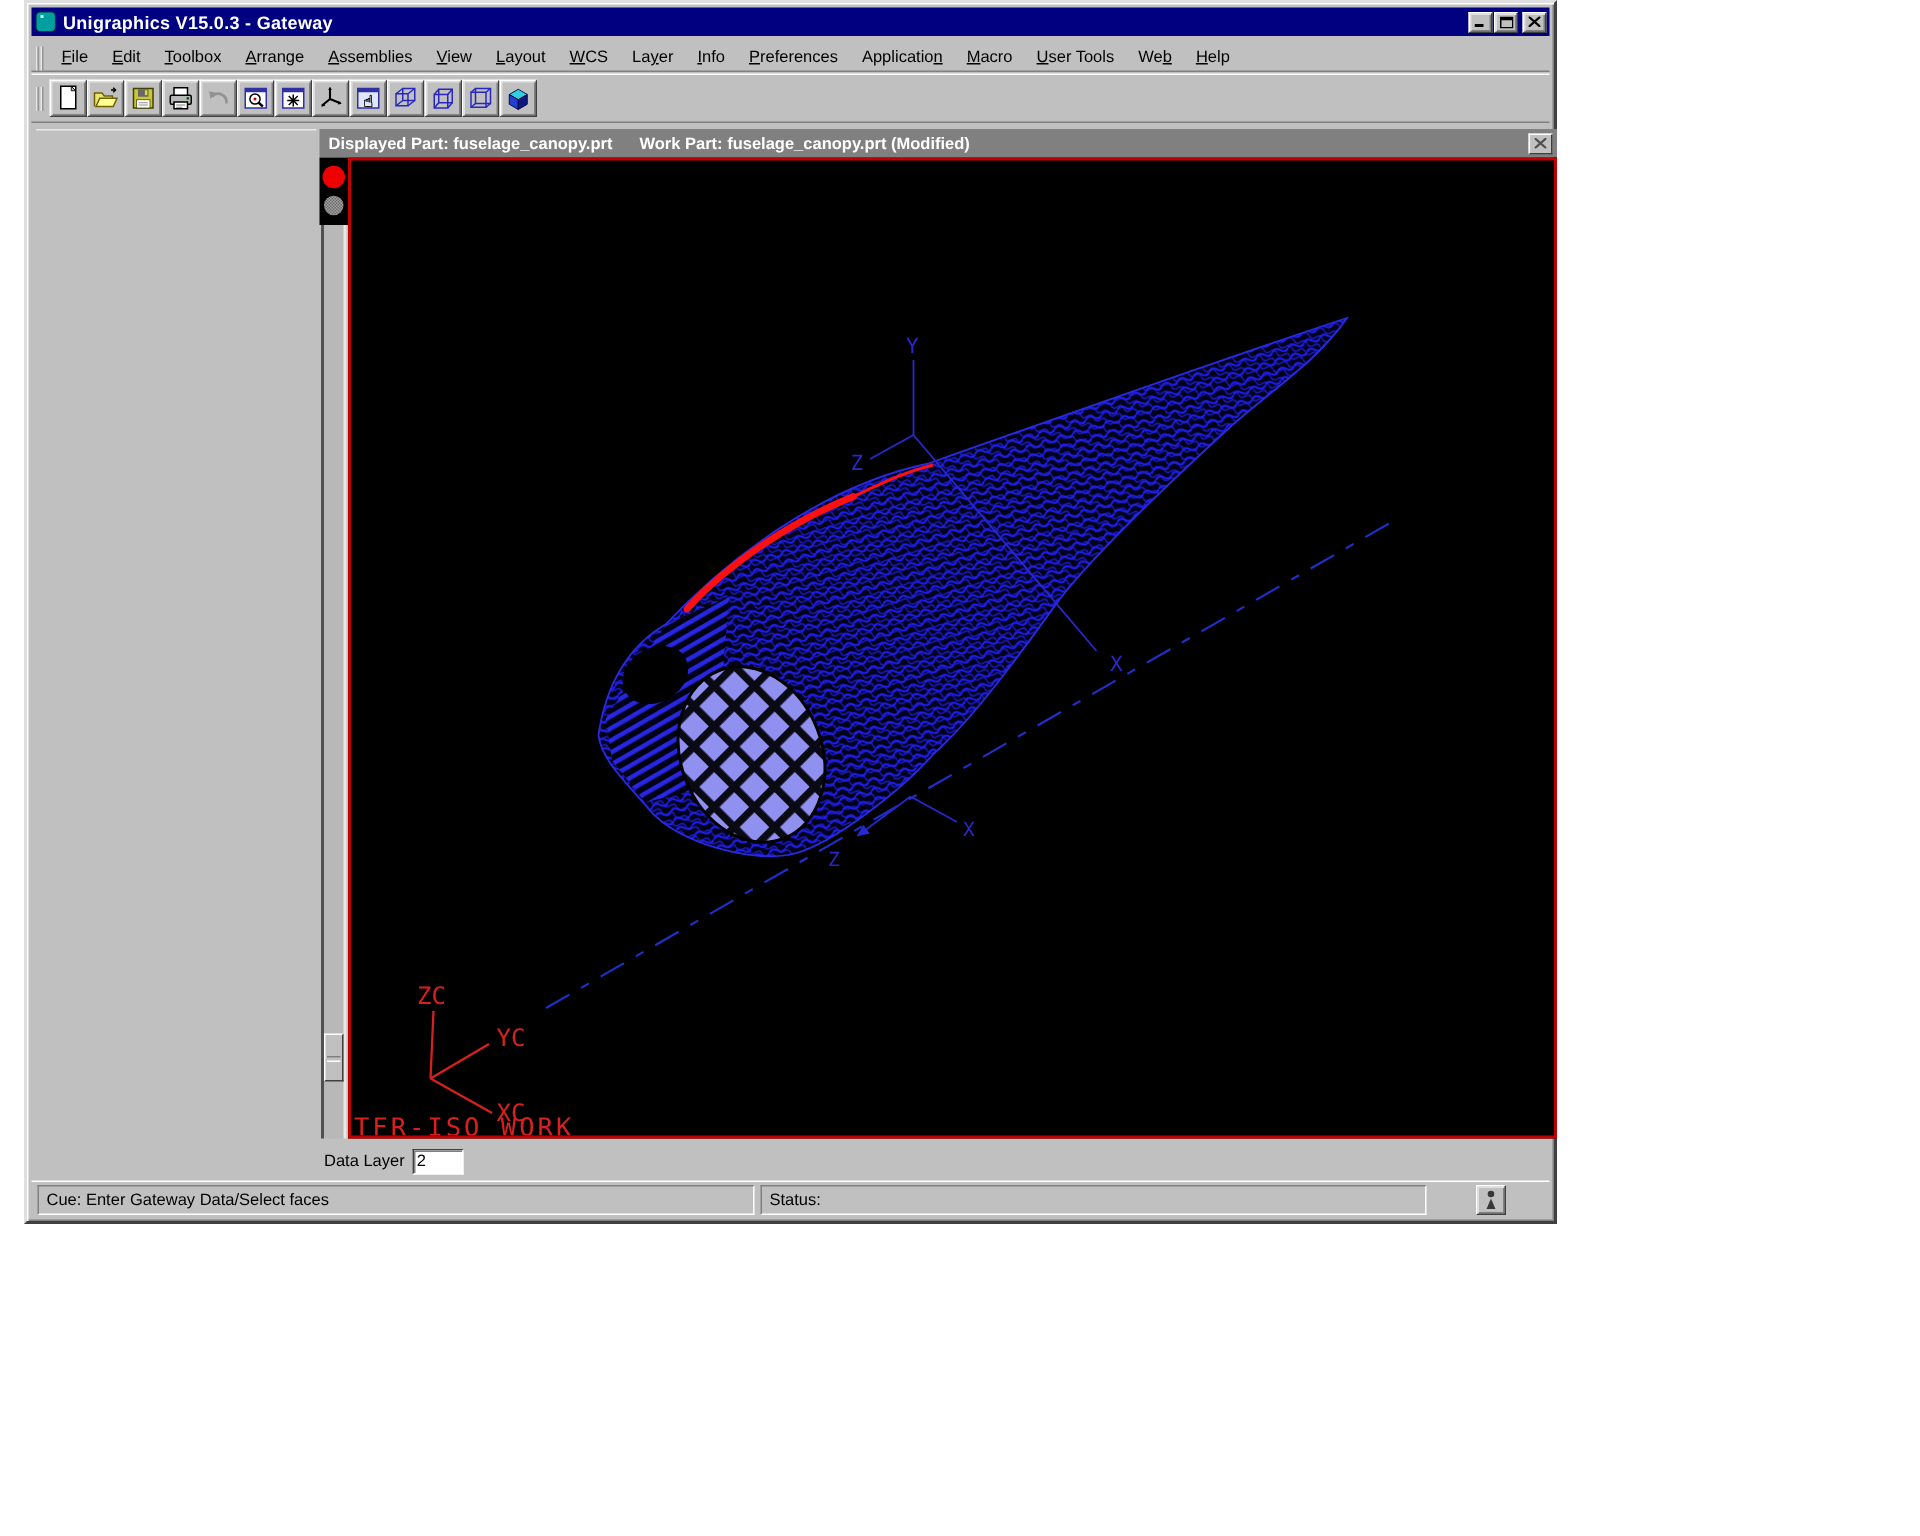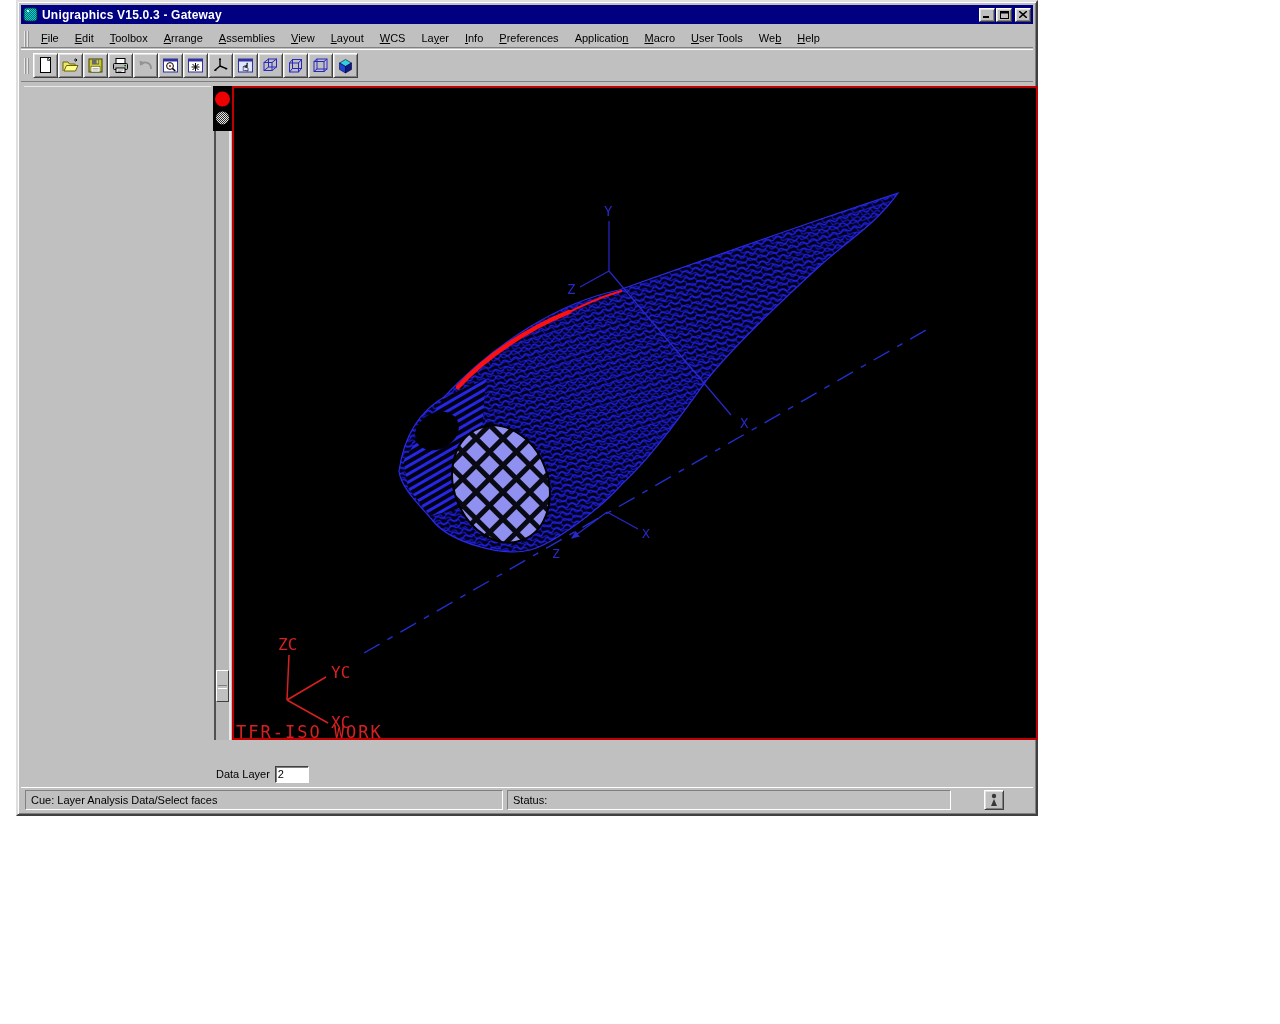--- a/index.html
+++ b/index.html
@@ -286,20 +286,30 @@
             <polygon points="3.5,7 9.5,10.5 9.5,17 3.5,13.5" fill="#2040d0"></polygon>
             <polygon points="15.5,7 9.5,10.5 9.5,17 15.5,13.5" fill="#101880"></polygon>
           </g>
         </svg>
       </button>
   </div>
 
   <div class="left-panel"></div>
 
   <div class="gwin">
+    <div class="gtitle">
+      <span class="part-a">Displayed Part: fuselage_canopy.prt</span>
+      <span>Work Part: fuselage_canopy.prt (Modified)</span>
+      <span class="spacer"></span>
+      <span class="gclose">
+          <svg width="8" height="7">
+            <path d="M0,0 L8,7 M8,0 L0,7" stroke="#505050" stroke-width="1.5"></path>
+          </svg>
+        </span>
+    </div>
     <div class="gbody">
       <div class="strip">
         <div class="lightbox">
           <svg width="19" height="45">
             <defs>
               <pattern id="dth" width="2" height="2" patternUnits="userSpaceOnUse">
                 <rect width="2" height="2" fill="#282828"></rect>
                 <rect width="1" height="1" fill="#e8e8e8"></rect>
                 <rect x="1" y="1" width="1" height="1" fill="#e8e8e8"></rect>
               </pattern>
@@ -397,21 +407,21 @@
     </div>
   </div>
 
   <div class="worklayer">
     <span>Data Layer</span>
     <input type="text" value="2" style="">
   </div>
 
   <div class="statusbar">
     <div class="spanel cue">
-      <span>Cue: Layer Analysis Data/Select faces</span>
+      <span>Cue: Enter Gateway Data/Select faces</span>
     </div>
     <div class="spanel status">
       <span>Status:</span>
     </div>
     <button class="sbtn">
       <svg width="12" height="14">
         <circle cx="6" cy="3" r="2.2" fill="#383838"></circle>
         <path d="M6,6 L3,13 H9 Z" fill="#383838"></path>
       </svg>
     </button>

